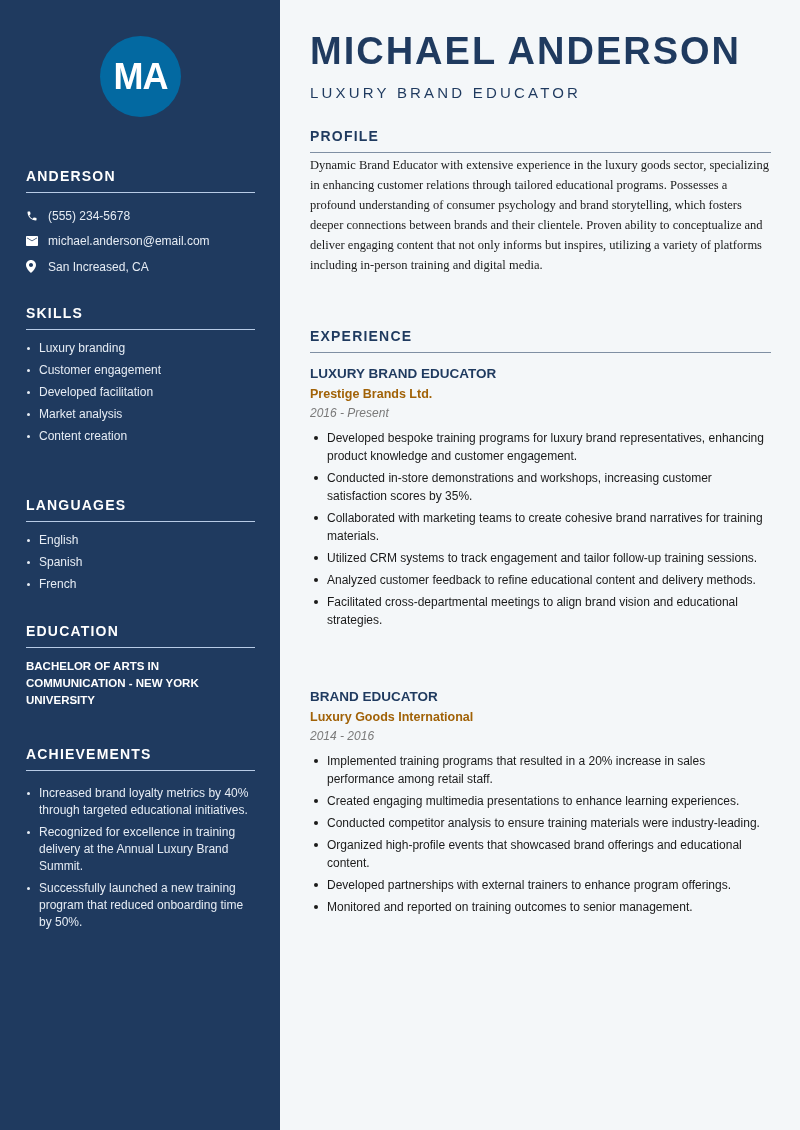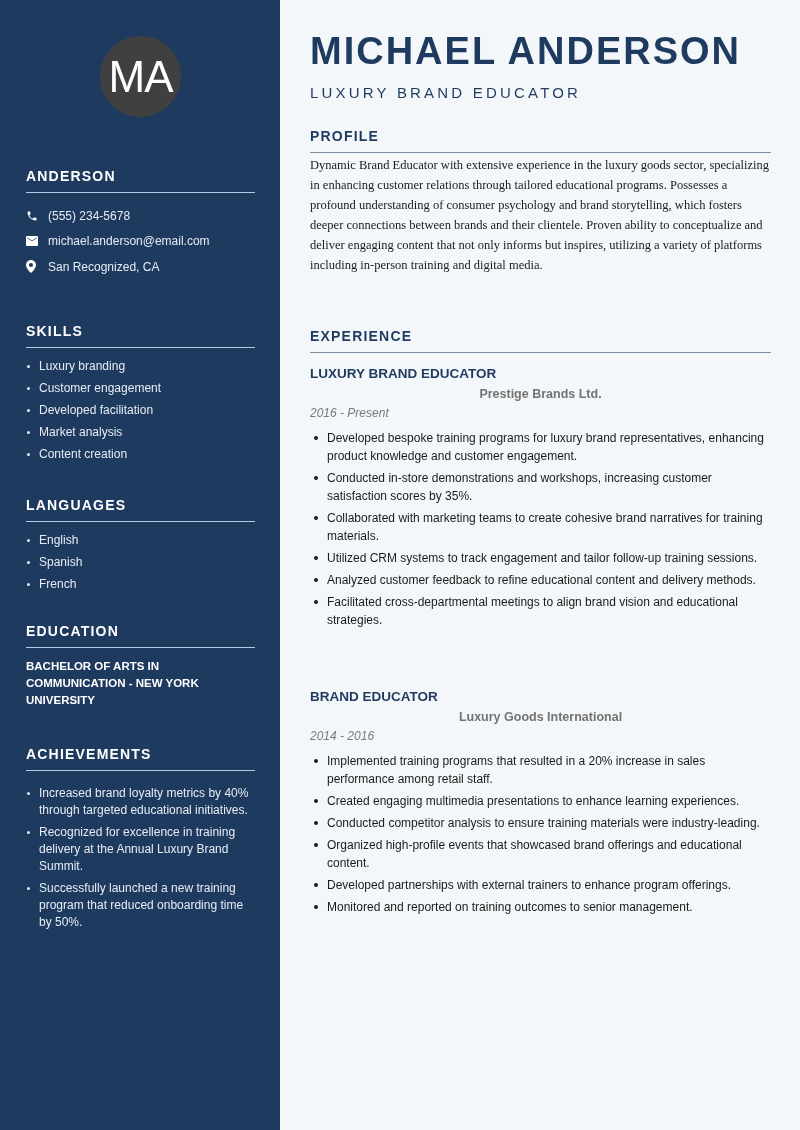--- a/index.html
+++ b/index.html
@@ -13,23 +13,23 @@
   .sidebar {
     position: absolute; left: 0; top: 0;
     width: 280px; height: 1130px;
     background: #1f3a5f;
     color: #ffffff;
     padding: 0 26px;
   }
   .avatar {
     position: absolute; left: 100px; top: 36px;
     width: 81px; height: 81px; border-radius: 50%;
-    background: #404040;
+    background: #0369a1;
     display: flex; align-items: center; justify-content: center;
-    color: #ffffff; font-weight: normal; font-size: 44px; letter-spacing: -1px;
+    color: #ffffff; font-weight: bold; font-size: 36px; letter-spacing: -1px;
   }
   .side-section { position: absolute; left: 26px; width: 229px; }
   .side-h {
     font-weight: bold; font-size: 14px; letter-spacing: 1.2px;
     color: #ffffff; padding-bottom: 8px;
     border-bottom: 1.5px solid #b7cbe6;
   }
   .contact-list { list-style: none; margin-top: 10px; }
   .contact-list li {
     display: flex; align-items: center; height: 25.5px;
@@ -68,21 +68,21 @@
   .sec-h {
     font-weight: bold; font-size: 14px; letter-spacing: 1.2px;
     color: #1f3a5f; padding-bottom: 8px;
     border-bottom: 1.5px solid #7f8fa3;
   }
   .profile-text {
     margin-top: 2px; font-size: 12.5px; line-height: 20px; color: #1a1a1a; font-family: Liberation Serif, serif;
   }
   .job { position: absolute; left: 0; width: 461px; }
   .job-title { font-weight: bold; font-size: 13.5px; color: #1f3a5f; }
-  .job-company { margin-top: 6px; font-weight: bold; font-size: 12.5px; color: #737373; text-align: center; }
+  .job-company { margin-top: 6px; font-weight: bold; font-size: 12.5px; color: #a16207; }
   .job-dates { margin-top: 5px; font-style: italic; font-size: 12px; color: #7a7a7a; }
   .job-list { list-style: none; margin-top: 9px; }
   .job-list li {
     position: relative; padding-left: 17px;
     font-size: 12px; line-height: 18px; color: #1a1a1a;
     margin-bottom: 4px;
   }
   .job-list li::before {
     content: ""; position: absolute; left: 4px; top: 7px;
     width: 4px; height: 4px; border-radius: 50%; background: #1a1a1a;
@@ -114,26 +114,26 @@
             </svg>
         </span>
         <span>michael.anderson@email.com</span>
       </li>
       <li>
         <span class="ic">
           <svg width="10" height="13" viewBox="0 0 20 26">
               <path d="M10 0C4.5 0 0 4.5 0 10c0 7.5 10 16 10 16s10-8.5 10-16C20 4.5 15.5 0 10 0zm0 14c-2.2 0-4-1.8-4-4s1.8-4 4-4 4 1.8 4 4-1.8 4-4 4z"></path>
             </svg>
         </span>
-        <span>San Recognized, CA</span>
+        <span>San Increased, CA</span>
       </li>
     </ul>
   </section>
 
-  <section class="side-section" style="top:305px;margin-top:18px;">
+  <section class="side-section" style="top:305px;">
     <h3 class="side-h">SKILLS</h3>
     <ul class="blist">
       <li>Luxury branding</li>
       <li>Customer engagement</li>
       <li>Developed facilitation</li>
       <li>Market analysis</li>
       <li>Content creation</li>
     </ul>
   </section>
 

